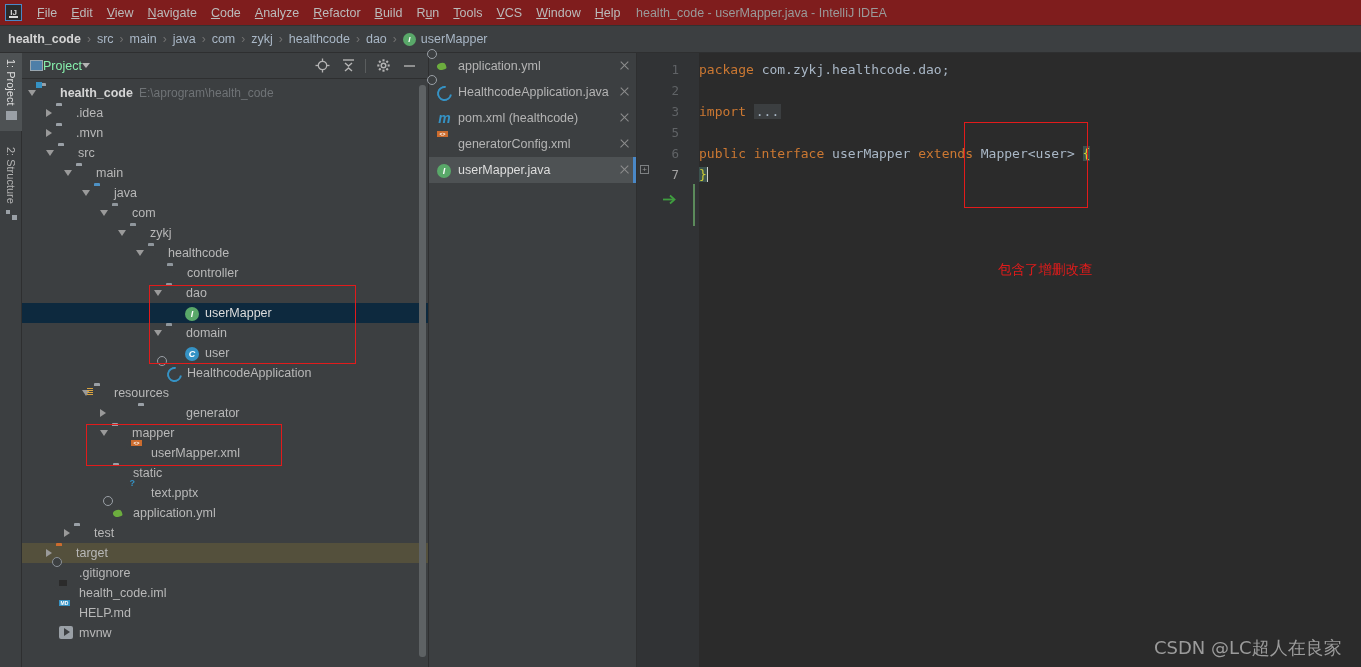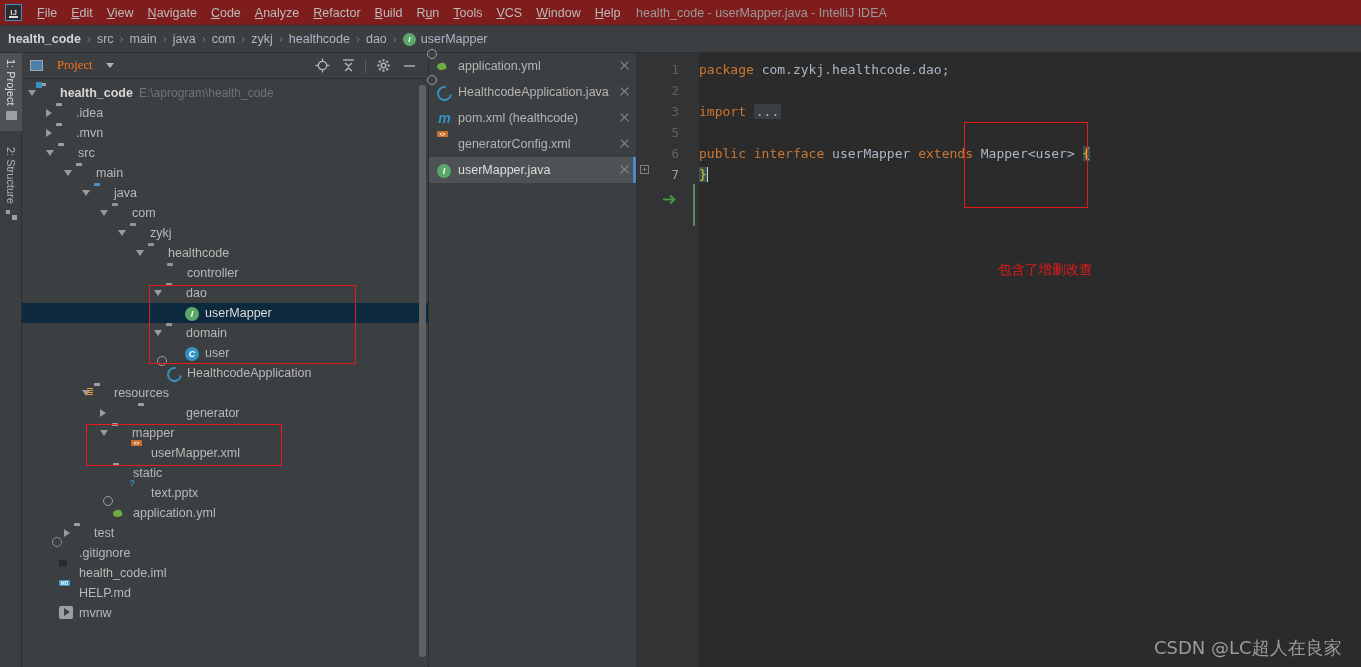--- a/index.html
+++ b/index.html
@@ -83,21 +83,21 @@
 
   
   .projpanel{
     position:absolute; left:22px; top:53px; width:407px; height:614px;
     background:#3c3f41; border-right:1px solid #2e2f30; overflow:hidden;
   }
   .proj-header{
     height:26px; display:flex; align-items:center; padding:0 4px 0 8px;
     border-bottom:1px solid #2e2f30;
   }
-  .proj-title{ font-size:12.5px; color:#f97316; display:flex; align-items:center; gap:14px;font-family:Liberation Serif, serif; }
+  .proj-title{ font-size:12.5px; color:#86efac; display:flex; align-items:center; gap:0; }
   .proj-ic{
     width:13px;height:11px;border:1px solid #9aa7b0; background:#4e7fa8;
   }
   .caret{ width:0;height:0;border-left:4px solid transparent;border-right:4px solid transparent;border-top:5px solid #b4b4b4; }
   .proj-tools{ margin-left:auto; display:flex; align-items:center; gap:2px; padding-right:3px;}
   .ptool{ width:24px;height:22px; display:flex;align-items:center;justify-content:center; }
   .vdiv{ width:1px;height:14px;background:#5a5d5e;margin:0 3px; }
 
   .tree{
     position:relative; height:588px; overflow:hidden; padding-top:4px;
@@ -499,20 +499,25 @@
         </div>
         <div class="row" style="padding-left: 78px;">
           <span class="tw none"></span>
           <span class="ic"><span class="springic"></span></span>
           <span class="rowlabel">application.yml</span>
         </div>
         <div class="row" style="padding-left: 42px;">
           <span class="tw right"></span>
           <span class="ic"><span class="folder"></span></span>
           <span class="rowlabel">test</span>
+        </div>
+        <div class="row target-hl" style="padding-left: 24px;">
+          <span class="tw right"></span>
+          <span class="ic"><span class="folder orange"></span></span>
+          <span class="rowlabel">target</span>
         </div>
         <div class="row" style="padding-left: 24px;">
           <span class="tw none"></span>
           <span class="ic"><span class="gitic"></span></span>
           <span class="rowlabel">.gitignore</span>
         </div>
         <div class="row" style="padding-left: 24px;">
           <span class="tw none"></span>
           <span class="ic"><span class="fileic"><span class="badge" style="background:#2b2b2b;width:8px;min-width:8px;"></span></span></span>
           <span class="rowlabel">health_code.iml</span>

